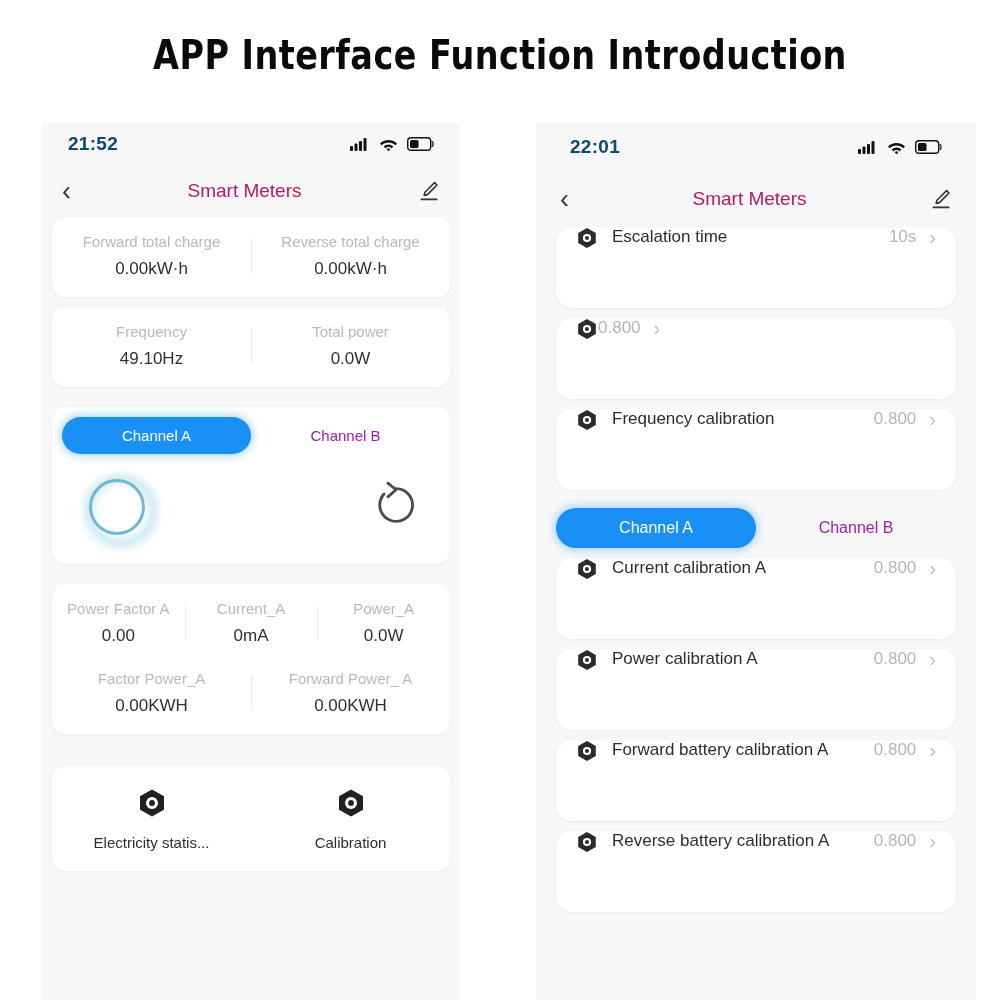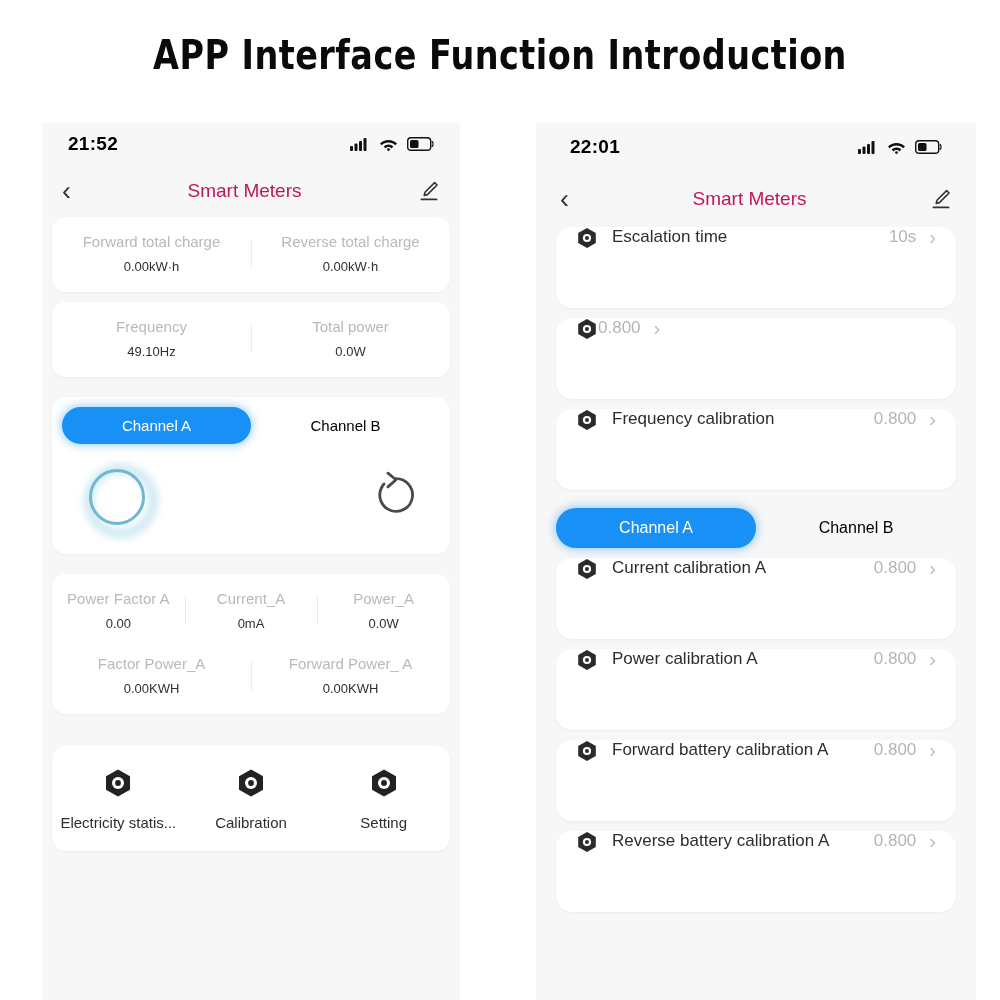--- a/index.html
+++ b/index.html
@@ -23,46 +23,46 @@
     position:absolute;top:123px;
     background:#f7f7f7;overflow:hidden;
   }
   #phone-left{left:42px;width:418px;height:877px;}
   #phone-right{left:536px;width:440px;height:877px;}
 
   .statusbar{
     height:42px;display:flex;align-items:center;justify-content:space-between;
     padding:0 26px;box-sizing:border-box;
   }
-  .clock{font-size:19px;font-weight:bold;color:#000000;letter-spacing:.3px;}
+  .clock{font-size:19px;font-weight:bold;color:#0c4a6e;letter-spacing:.3px;}
   .sysicons{display:flex;align-items:center;gap:9px;}
   .navbar{
     height:52px;display:flex;align-items:center;justify-content:space-between;
     padding:0 20px;box-sizing:border-box;
   }
   .nav-title{font-size:19px;color:#be185d;font-weight:500;}
   .back-chev{font-size:27px;color:#333;line-height:1;font-weight:300;}
 
   
   .card{
     background:#fff;border-radius:14px;margin:0 10px 10px 10px;
     box-shadow:0 1px 3px rgba(0,0,0,.045);
   }
   .metric-row{display:flex;align-items:stretch;padding:16px 0 18px 0;}
   .metric{flex:1;text-align:center;position:relative;}
   .metric + .metric::before{
     content:"";position:absolute;left:0;top:6px;bottom:6px;width:1px;background:#ececec;
   }
   .m-label{font-size:15px;color:#b9b9b9;margin-bottom:9px;}
-  .m-value{font-size:13px;color:#303030;}
+  .m-value{font-size:17px;color:#303030;}
 
   
   .tabs{display:flex;align-items:center;padding:10px 10px 2px 10px;}
   .tab{
-    flex:1;text-align:center;font-size:15px;color:#000000;padding:10px 0;
+    flex:1;text-align:center;font-size:15px;color:#a21caf;padding:10px 0;
   }
   .tab.active{
     background:#1890f5;color:#fff;border-radius:22px;
     box-shadow:0 0 9px 2px rgba(24,144,245,.38);
   }
 
   
   .spin-card{
     background:#fff;border-radius:14px;margin:0 10px 10px 10px;
     padding:22px 26px 26px 26px;display:flex;align-items:center;
@@ -227,28 +227,20 @@
       <div class="bn-label">Electricity statis...</div>
     </div>
     <div class="bn-item">
       <svg width="30" height="30" viewBox="0 0 30 30">
         <path d="M15 1.4 27 8.2v13.6L15 28.6 3 21.8V8.2z" fill="#222"></path>
         <circle cx="15" cy="15" r="6" fill="#fff"></circle>
         <circle cx="15" cy="15" r="2.9" fill="#222"></circle>
       </svg>
       <div class="bn-label">Calibration</div>
     </div>
-    <div class="bn-item">
-      <svg width="30" height="30" viewBox="0 0 30 30">
-        <path d="M15 1.4 27 8.2v13.6L15 28.6 3 21.8V8.2z" fill="#222"></path>
-        <circle cx="15" cy="15" r="6" fill="#fff"></circle>
-        <circle cx="15" cy="15" r="2.9" fill="#222"></circle>
-      </svg>
-      <div class="bn-label">Setting</div>
-    </div>
   </div>
 </div>
 
 <div class="phone" id="phone-right">
 
   <div class="statusbar" style="height:48px;padding:0 34px;">
     <div class="clock">22:01</div>
     <div class="sysicons">
       <svg width="20" height="14" viewBox="0 0 20 14">
         <rect x="0" y="9" width="3" height="5" rx="1" fill="#111"></rect>

